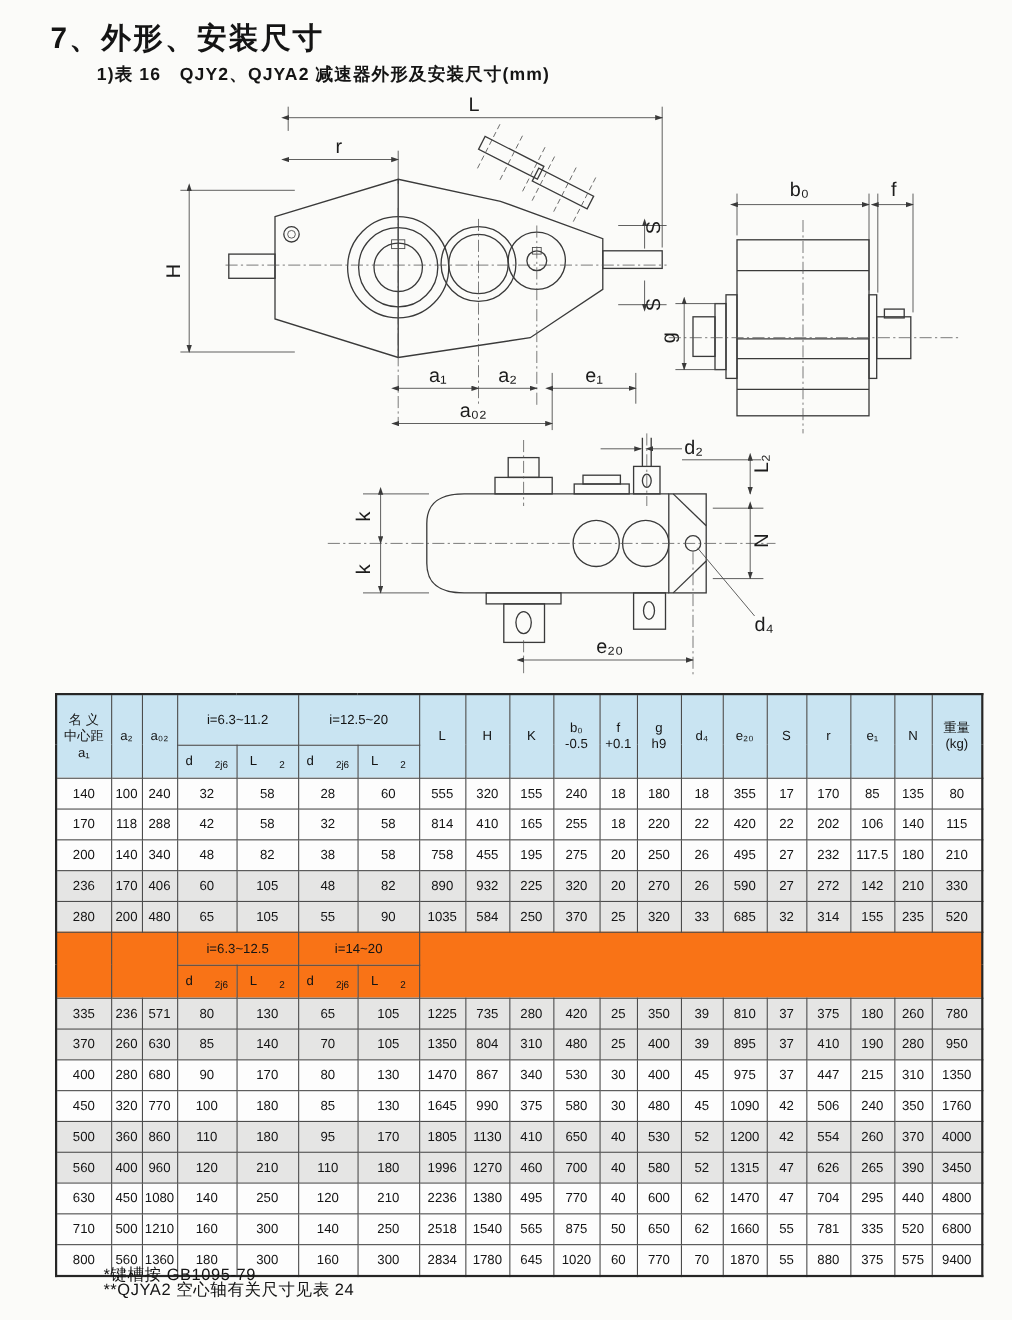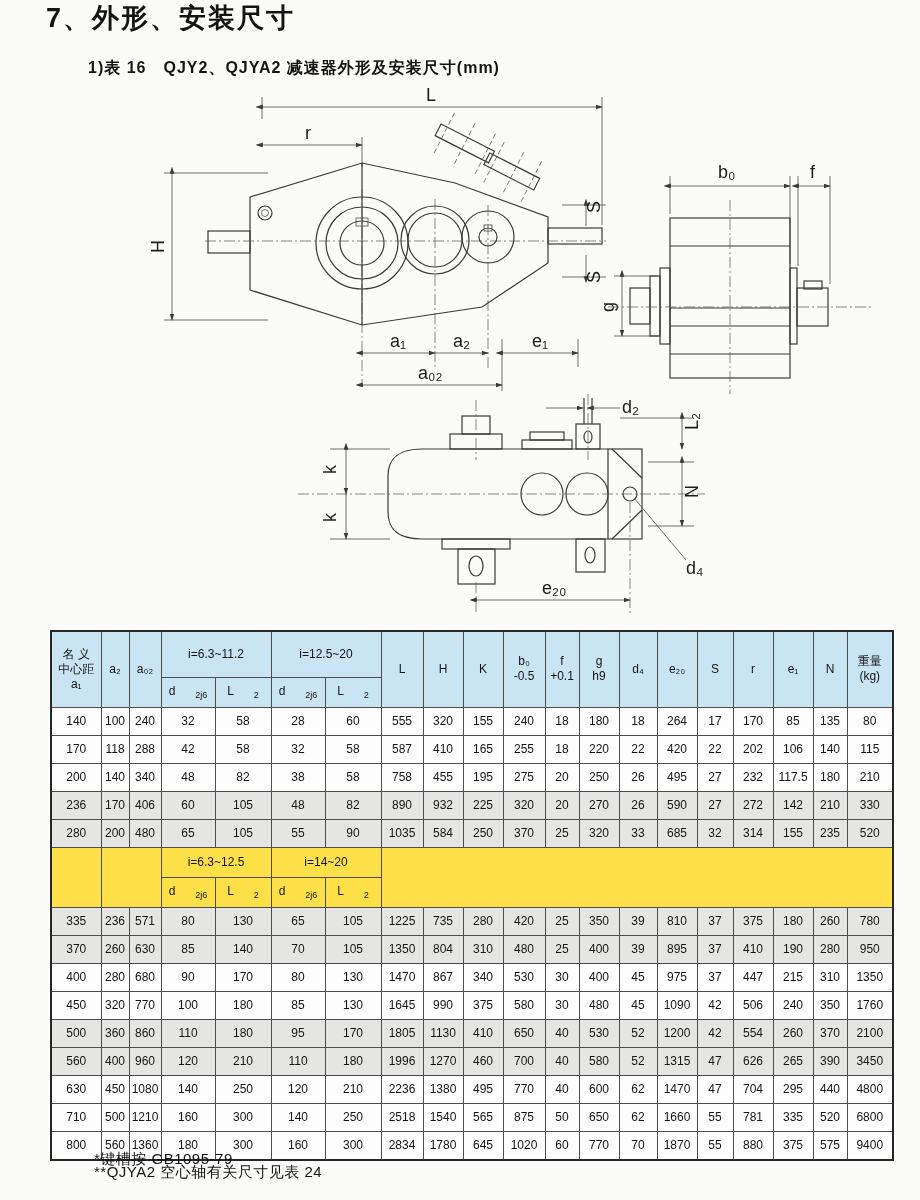--- a/index.html
+++ b/index.html
@@ -2,21 +2,21 @@
 <html><head>
 <meta charset="utf-8">
 <style>
   html,body{margin:0;padding:0;}
   body{
     width:920px;height:1200px;position:relative;
     background:#fbfbf9;color:#141414;
     font-family:"Liberation Sans","DejaVu Sans",sans-serif;
     overflow:hidden;
   }
-  .title{position:absolute;left:46px;top:0;font-size:27px;font-weight:bold;letter-spacing:2px;}
+  .title{position:absolute;left:46px;top:17px;font-size:27px;font-weight:bold;letter-spacing:2px;}
   .subtitle{position:absolute;left:88px;top:58px;font-size:16px;letter-spacing:1px;font-weight:bold;}
   .fn{position:absolute;left:46px;font-size:15px;letter-spacing:0.5px;margin-left:48px;}
   .fn1{top:1150px;}
   .fn2{top:1163px;}
 
   svg.drawing{position:absolute;}
   .ln{stroke:#3a3a3a;stroke-width:1.2;fill:none;}
   .thin{stroke:#4a4a4a;stroke-width:0.8;fill:none;}
   .cl{stroke:#555;stroke-width:0.7;fill:none;stroke-dasharray:11 3 2 3;}
   .dash{stroke:#555;stroke-width:0.7;fill:none;stroke-dasharray:5 3;}
@@ -30,21 +30,21 @@
   table.dims th,table.dims td{
     border:1px solid #4c4c4c;text-align:center;vertical-align:middle;
     font-size:12px;font-weight:normal;padding:0;background:#fdfdfd;
   }
   thead th{background:#c9e4f2 !important;}
   thead tr.h1{height:46px;}
   thead tr.h2{height:30px;}
   .hdr-multi{white-space:pre-line;line-height:1.25;}
   tbody.rows td{height:27px;}
   tbody.rows tr.shaded td{background:#e5e5e4;}
-  tbody.mid th,tbody.mid td{background:#fde047;height:29px;}
+  tbody.mid th,tbody.mid td{background:#f97316;height:29px;}
   sub{font-size:9px;margin-left:20px;}
 </style>
 </head>
 <body>
 
 <div class="title">7、外形、安装尺寸</div>
 <div class="subtitle">1)表 16　QJY2、QJYA2 减速器外形及安装尺寸(mm)</div>
 
 <svg class="drawing" style="left:150px;top:85px;" width="460" height="330" viewBox="0 0 460 330">
   <defs>
@@ -300,36 +300,36 @@
         <td>58</td>
         <td>28</td>
         <td>60</td>
         <td>555</td>
         <td>320</td>
         <td>155</td>
         <td>240</td>
         <td>18</td>
         <td>180</td>
         <td>18</td>
-        <td>264</td>
+        <td>355</td>
         <td>17</td>
         <td>170</td>
         <td>85</td>
         <td>135</td>
         <td>80</td>
       </tr>
       <tr>
         <td>170</td>
         <td>118</td>
         <td>288</td>
         <td>42</td>
         <td>58</td>
         <td>32</td>
         <td>58</td>
-        <td>587</td>
+        <td>814</td>
         <td>410</td>
         <td>165</td>
         <td>255</td>
         <td>18</td>
         <td>220</td>
         <td>22</td>
         <td>420</td>
         <td>22</td>
         <td>202</td>
         <td>106</td>
@@ -520,21 +520,21 @@
         <td>410</td>
         <td>650</td>
         <td>40</td>
         <td>530</td>
         <td>52</td>
         <td>1200</td>
         <td>42</td>
         <td>554</td>
         <td>260</td>
         <td>370</td>
-        <td>2100</td>
+        <td>4000</td>
       </tr>
       <tr class="shaded">
         <td>560</td>
         <td>400</td>
         <td>960</td>
         <td>120</td>
         <td>210</td>
         <td>110</td>
         <td>180</td>
         <td>1996</td>

